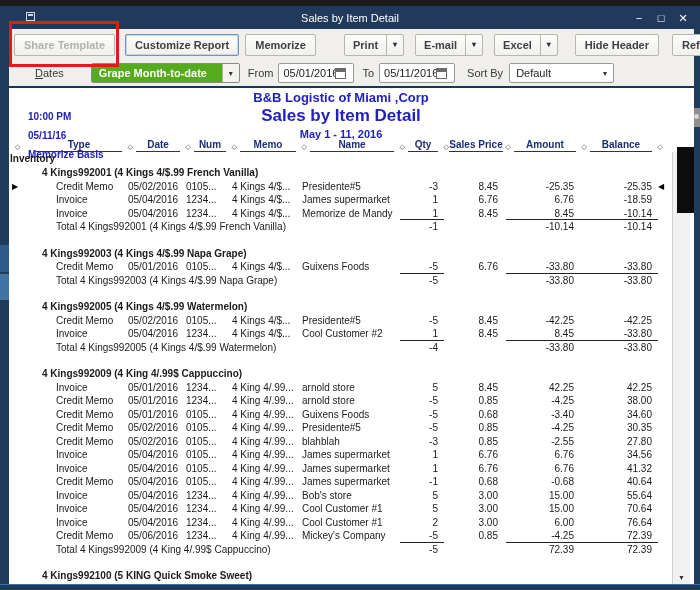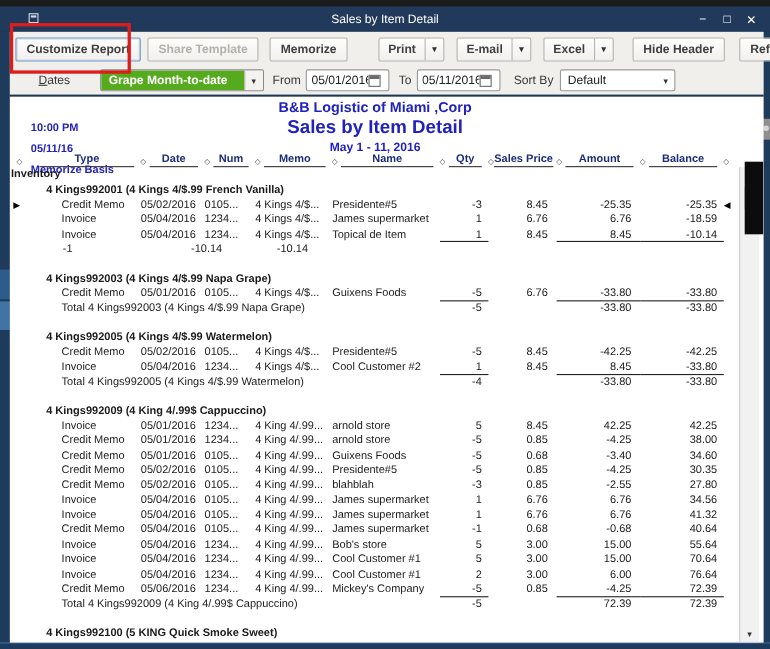--- a/index.html
+++ b/index.html
@@ -107,22 +107,22 @@
 <div class="left-strip"></div>
 <div class="left-seg1"></div>
 <div class="left-seg2"></div>
 <div class="right-strip"></div>
 <div class="bottom-strip"></div>
 <div class="side-tab"></div>
 
 <div class="panel">
 
   <div class="toolbar">
+    <button class="tb-btn disabled" style="margin-right:10px">Share Template</button>
     <button class="tb-btn focused" style="margin-right:6px">Customize Report</button>
-    <button class="tb-btn disabled" style="margin-right:10px">Share Template</button>
     <button class="tb-btn" style="margin-right:28px">Memorize</button>
     <div class="tb-btn split" style="margin-right:11px">
       <span class="lbl">Print</span>
       <span class="arrow-seg">▾</span>
     </div>
     <div class="tb-btn split" style="margin-right:11px">
       <span class="lbl">E-mail</span>
       <span class="arrow-seg">▾</span>
     </div>
     <div class="tb-btn split" style="margin-right:17px">
@@ -241,29 +241,30 @@
             <span class="c amt">6.76</span>
             <span class="c bal">-18.59</span>
             <span class="c endgut"></span>
           </div>
           <div class="t-row">
             <span class="c gut"></span>
             <span class="c type">Invoice</span>
             <span class="c dt">05/04/2016</span>
             <span class="c num">1234...</span>
             <span class="c memo">4 Kings 4/$...</span>
-            <span class="c nm">Topical de Item</span>
+            <span class="c nm">Memorize de Mandy</span>
             <span class="c qty rule">1</span>
             <span class="c price">8.45</span>
             <span class="c amt rule">8.45</span>
             <span class="c bal rule">-10.14</span>
             <span class="c endgut"></span>
           </div>
           <div class="t-row total">
             <span class="c gut"></span>
+            <span class="c tlabel">Total 4 Kings992001 (4 Kings 4/$.99 French Vanilla)</span>
             <span class="c qty">-1</span>
             <span class="c price"></span>
             <span class="c amt">-10.14</span>
             <span class="c bal">-10.14</span>
             <span class="c endgut"></span>
           </div>
           <div class="sect-gap"></div>
           <div class="group-h">4 Kings992003 (4 Kings 4/$.99 Napa Grape)</div>
           <div class="t-row">
             <span class="c gut"></span>

